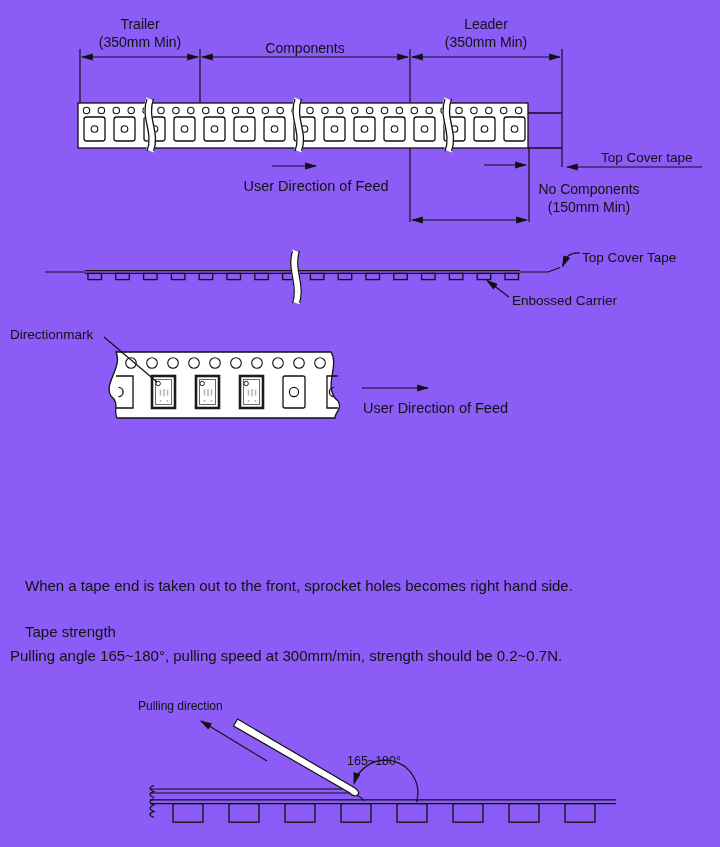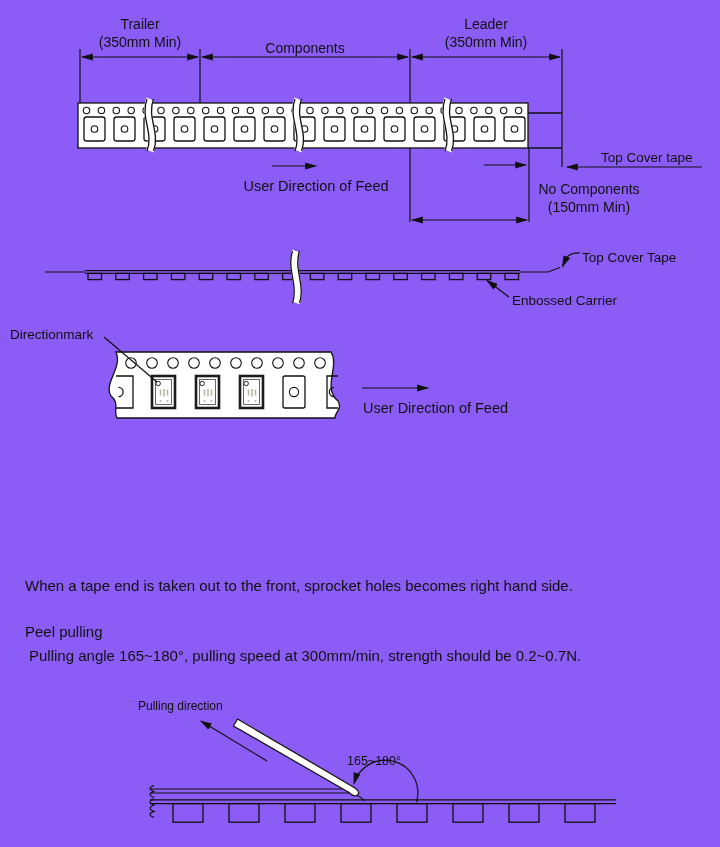--- a/index.html
+++ b/index.html
@@ -255,15 +255,15 @@
           <rect x="509" y="803.6" width="30" height="18.6" class="ln"></rect>
           <rect x="565" y="803.6" width="30" height="18.6" class="ln"></rect>
         </g>
 
     <path class="dim" d="M 416.5 802 A 31.5 31.5 0 0 0 354 783.5" marker-end="url(#ah)"></path>
     <text class="t125 mid" x="374" y="765">165~180°</text>
   </g>
 </svg>
 
 <div class="note" style="left:25px;top:577px;">When a tape end is taken out to the front, sprocket holes becomes right hand side.</div>
-<div class="note" style="left:25px;top:623px;">Peel pulling</div>
-<div class="note" style="left:29px;top:647px;">Pulling angle 165~180°, pulling speed at 300mm/min, strength should be 0.2~0.7N.</div>
+<div class="note" style="left:25px;top:623px;">Tape strength</div>
+<div class="note" style="left:10px;top:647px;">Pulling angle 165~180°, pulling speed at 300mm/min, strength should be 0.2~0.7N.</div>
 </div>
 
 </body></html>

